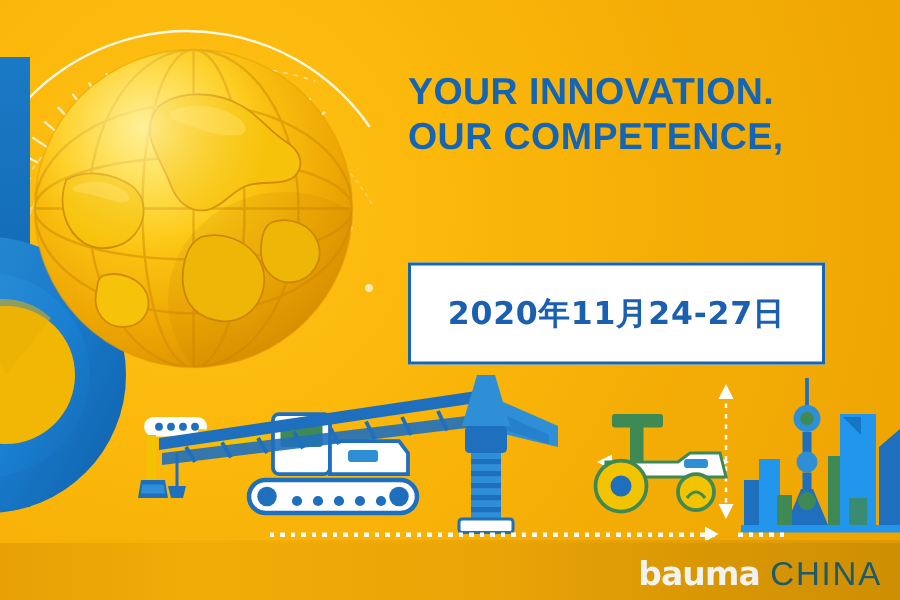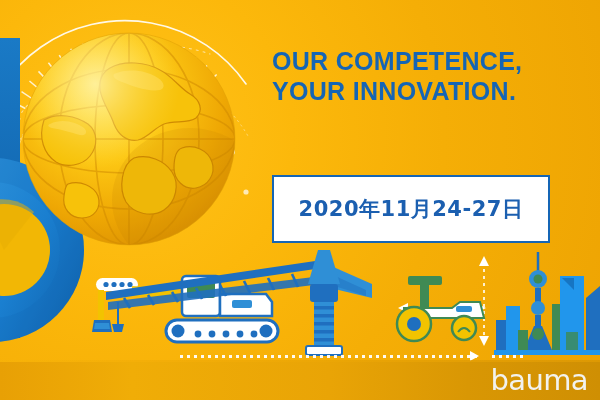--- a/index.html
+++ b/index.html
@@ -78,21 +78,21 @@
   }
   .bandtop{
     position:absolute;left:0;bottom:38px;width:600px;height:2px;
     background:linear-gradient(to right,rgba(240,175,10,0) 0%,rgba(233,164,6,.55) 40%,rgba(214,148,4,.7) 100%);
   }
   .logo{
     position:absolute;right:12px;bottom:5px;
     display:flex;align-items:baseline;gap:7px;
   }
   .logo-bauma{
-    color:#f2f2ef;font-size:29px;font-weight:normal;letter-spacing:-.6px;
+    color:#f2f2ef;font-size:22px;font-weight:bold;letter-spacing:-.6px;
     font-family:"DejaVu Sans",sans-serif;line-height:1;
   }
   .logo-china{
     color:#1d5a6b;font-size:22px;letter-spacing:1.2px;
     font-family:"Liberation Sans",sans-serif;line-height:1;
   }
 </style>
 </head>
 <body>
 
@@ -230,22 +230,22 @@
       </g>
 
       <circle cx="115" cy="115" r="106" fill="url(#gbHi)"></circle>
       <path d="M115 9 A106 106 0 0 1 115 221 A106 106 0 0 0 115 9 Z" fill="#b87a02" opacity=".12"></path>
       <ellipse cx="176" cy="176" rx="78" ry="72" fill="#b87a02" opacity=".14"></ellipse>
     </g>
     <circle cx="115" cy="115" r="106" fill="none" stroke="#e0a003" stroke-width="1" opacity=".5"></circle>
   </svg>
 
   <div class="copy">
+    <div class="hl">YOUR INNOVATION.</div>
     <div class="hl">OUR COMPETENCE,</div>
-    <div class="hl">YOUR INNOVATION.</div>
   </div>
 
   <div class="datebox">
     <div class="dateline">2020年11月24-27日</div>
   </div>
 
   <svg class="scene" viewBox="0 0 600 118">
 
     <g>
       <rect x="96" y="32" width="42" height="13" rx="6.5" fill="#ffffff"></rect>
@@ -367,16 +367,17 @@
   </svg>
 
   <div class="ground"></div>
   <div class="gro-arrow"></div>
   <div class="ground2"></div>
 
   <div class="bandtop"></div>
   <div class="band">
     <div class="logo">
       <span class="logo-bauma">bauma</span>
+      <span class="logo-china">CHINA</span>
     </div>
   </div>
 
 </div>
 
 </body></html>

